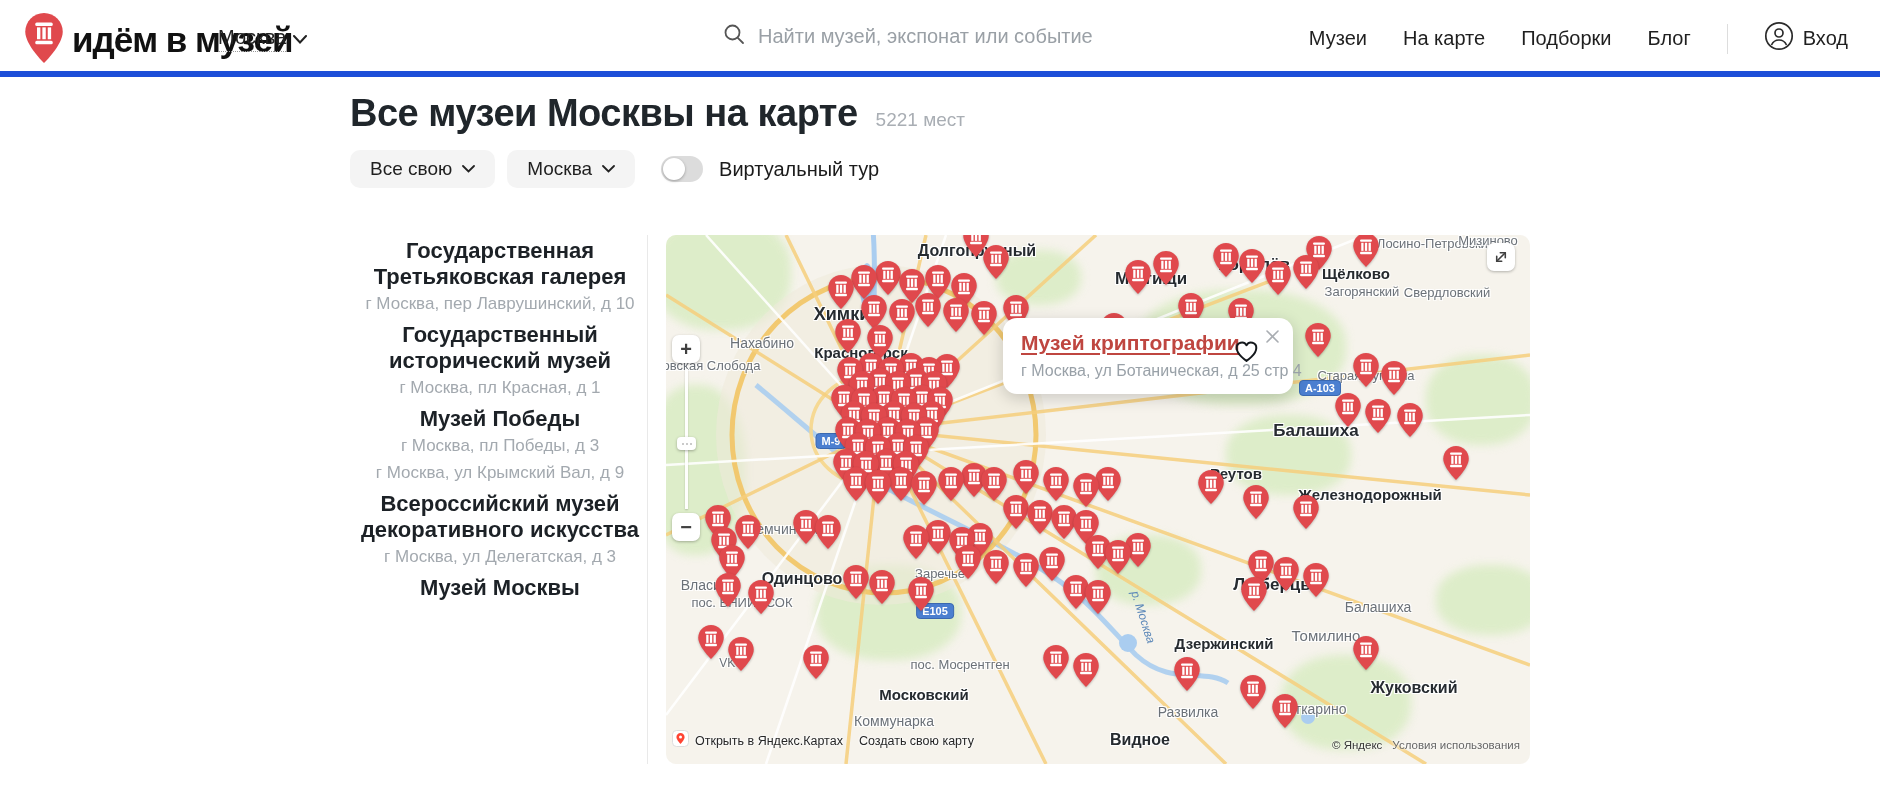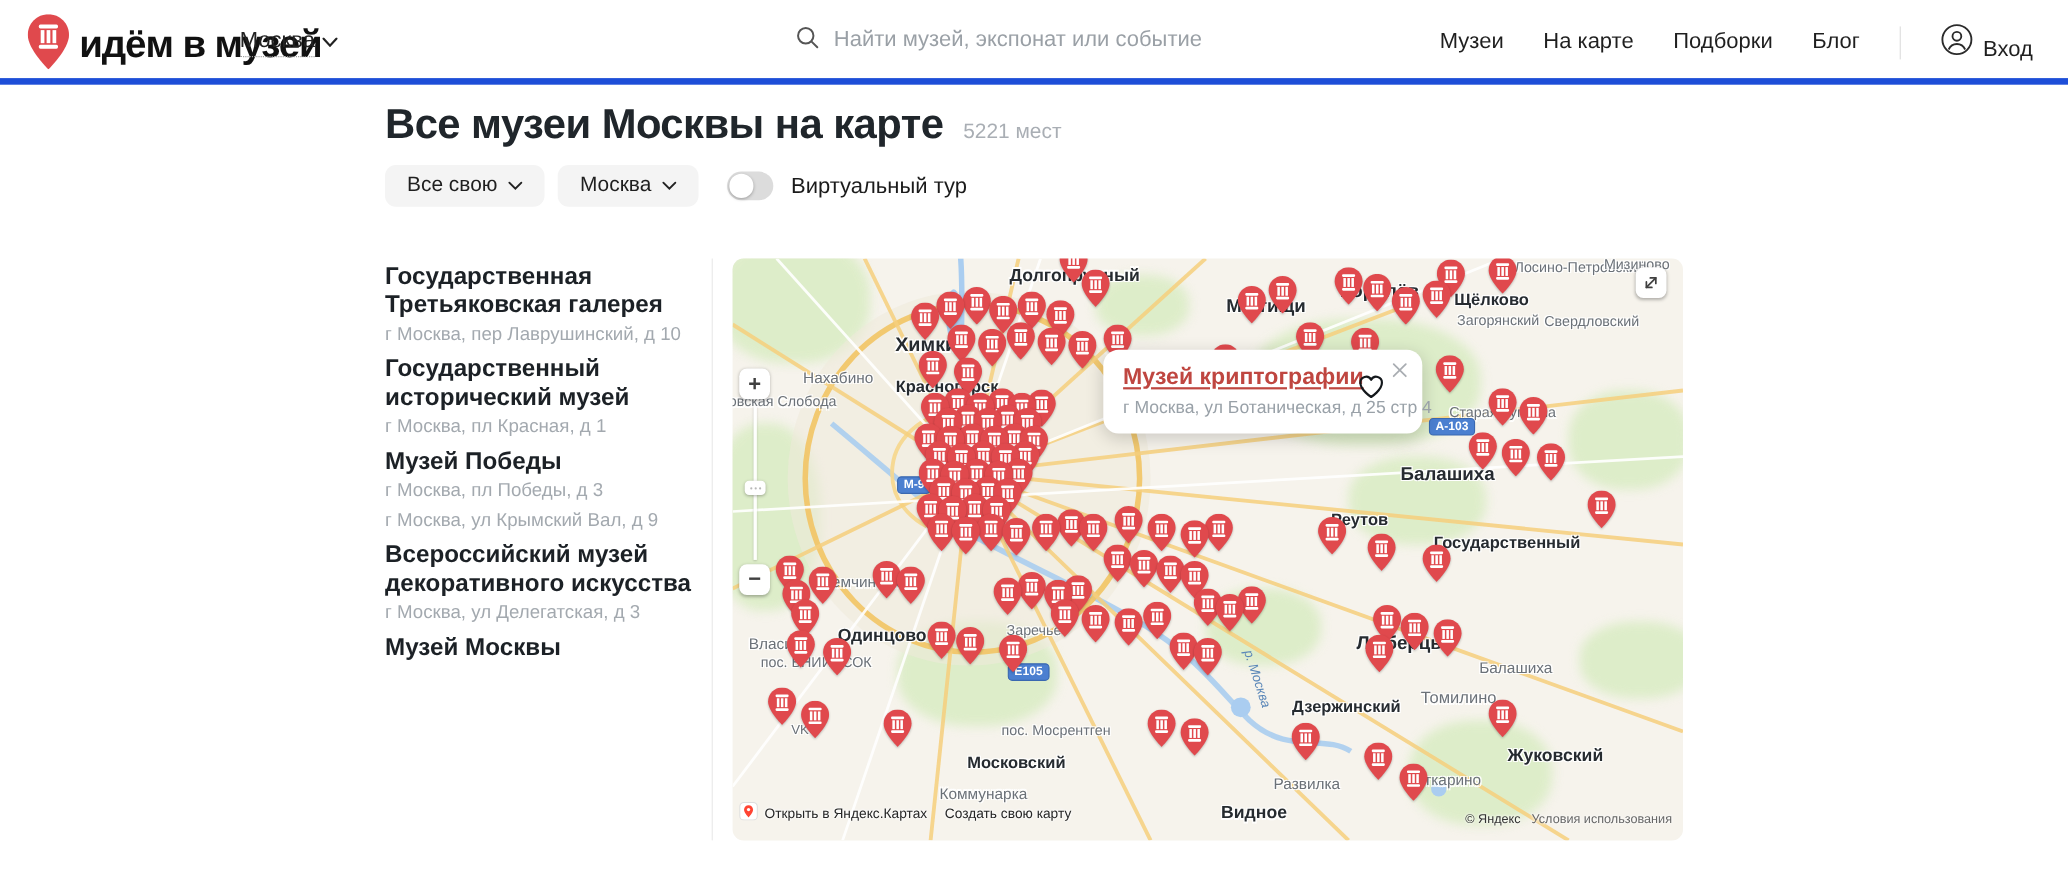--- a/index.html
+++ b/index.html
@@ -14,39 +14,39 @@
   .city-sel { position:absolute; left:218px; top:26px; display:flex; align-items:center; cursor:pointer; }
   .city-sel .city-name { font-size:20px; color:#222; border-bottom:1px dotted #9a9a9a; padding-bottom:2px; }
   .chev { margin-left:7px; }
   .search { position:absolute; left:722px; top:22px; display:flex; align-items:center; width:420px; }
   .search input { border:none; outline:none; font-size:20px; color:#333; width:370px; margin-left:12px;
     font-family:inherit; }
   .search input::placeholder { color:#9aa0a6; }
   .nav { position:absolute; right:32px; top:0; height:77px; display:flex; align-items:center; gap:36px; }
   .nav-item { font-size:20px; color:#1f1f1f; cursor:pointer; white-space:nowrap; }
   .nav-divider { width:1px; height:30px; background:#ddd; }
-  .login { display:flex; align-items:flex-end; gap:9px; cursor:pointer; font-size:20px; color:#1f1f1f; }
+  .login { display:flex; align-items:center; gap:9px; cursor:pointer; font-size:20px; color:#1f1f1f; }
 
   
   .page-title-row { position:absolute; left:350px; top:92px; display:flex; align-items:baseline; }
   .page-title { font-size:38px; font-weight:700; color:#20262b; letter-spacing:-0.5px; }
   .place-count { font-size:19px; color:#a9aeb4; margin-left:18px; }
   .filters { position:absolute; left:350px; top:150px; display:flex; align-items:center; height:38px; }
   .pill { height:38px; background:#f4f4f4; border-radius:10px; display:flex; align-items:center;
     padding:0 20px; font-size:19px; color:#1f1f1f; cursor:pointer; margin-right:12px; }
   .pill svg { margin-left:10px; }
   .toggle { width:42px; height:26px; border-radius:13px; background:#dcdcdc; position:relative;
     margin:0 16px 0 14px; cursor:pointer; flex:none; }
   .toggle .knob { position:absolute; left:2px; top:2px; width:22px; height:22px; border-radius:50%;
     background:#fff; box-shadow:0 1px 3px rgba(0,0,0,.3); }
   .toggle-label { font-size:20px; color:#1b1b1b; cursor:pointer; }
 
   
   .museum-list { position:absolute; left:350px; top:238px; width:300px; }
-  .museum-item { margin-bottom:9px; cursor:pointer; }
+  .museum-item { margin-bottom:9px; cursor:pointer;text-align:center; }
   .museum-name { font-size:22px; line-height:26px; font-weight:700; color:#1c2126; }
   .museum-addr { font-size:17px; line-height:18px; color:#a3a9af; margin-top:5px; }
   .list-divider { position:absolute; left:647px; top:235px; width:1px; height:529px; background:#e9e9e9; }
 
   
   .map { position:absolute; left:666px; top:235px; width:864px; height:529px; background:#f6f3ec;
     border-radius:10px; overflow:hidden; cursor:grab; }
   .park { position:absolute; background:#d9ecc3; opacity:.85; filter:blur(5px); border-radius:45%; }
   .map svg.geo { position:absolute; left:0; top:0; }
   .maplabel { position:absolute; transform:translate(-50%,-50%); white-space:nowrap; color:#6b7178;
@@ -252,21 +252,21 @@
       <span class="maplabel" style="left: 781px; top: 57px; font-size: 13px;">Свердловский</span>
       <span class="maplabel" style="left: 770px; top: 8px; font-size: 13px;">Лосино-Петровский</span>
       <span class="maplabel" style="left: 822px; top: 5px; font-size: 13px;">Мизиново</span>
       <span class="maplabel b" style="left: 176px; top: 79px; font-size: 18px;">Химки</span>
       <span class="maplabel" style="left: 96px; top: 108px; font-size: 14px;">Нахабино</span>
       <span class="maplabel" style="left: 30px; top: 130px; font-size: 13px;">Павловская Слобода</span>
       <span class="maplabel b" style="left: 195px; top: 117px; font-size: 15px;">Красногорск</span>
       <span class="maplabel" style="left: 700px; top: 140px; font-size: 13px;">Старая Купавна</span>
       <span class="maplabel b" style="left: 650px; top: 196px; font-size: 17px;">Балашиха</span>
       <span class="maplabel b" style="left: 570px; top: 238px; font-size: 15px;">Реутов</span>
-      <span class="maplabel b" style="left: 704px; top: 259px; font-size: 15px;">Государственный</span>
+      <span class="maplabel b" style="left: 704px; top: 259px; font-size: 15px;">Железнодорожный</span>
       <span class="maplabel b" style="left: 608px; top: 350px; font-size: 17px;">Люберцы</span>
       <span class="maplabel" style="left: 712px; top: 372px; font-size: 14px;">Балашиха</span>
       <span class="maplabel" style="left: 660px; top: 400px; font-size: 15px;">Томилино</span>
       <span class="maplabel b" style="left: 558px; top: 408px; font-size: 15px;">Дзержинский</span>
       <span class="maplabel" style="left: 522px; top: 477px; font-size: 14px;">Развилка</span>
       <span class="maplabel b" style="left: 474px; top: 505px; font-size: 16px;">Видное</span>
       <span class="maplabel" style="left: 645px; top: 474px; font-size: 14px;">Лыткарино</span>
       <span class="maplabel b" style="left: 748px; top: 453px; font-size: 16px;">Жуковский</span>
       <span class="maplabel b" style="left: 136px; top: 344px; font-size: 16px;">Одинцово</span>
       <span class="maplabel" style="left: 120px; top: 294px; font-size: 14px;">Немчиновка</span>

